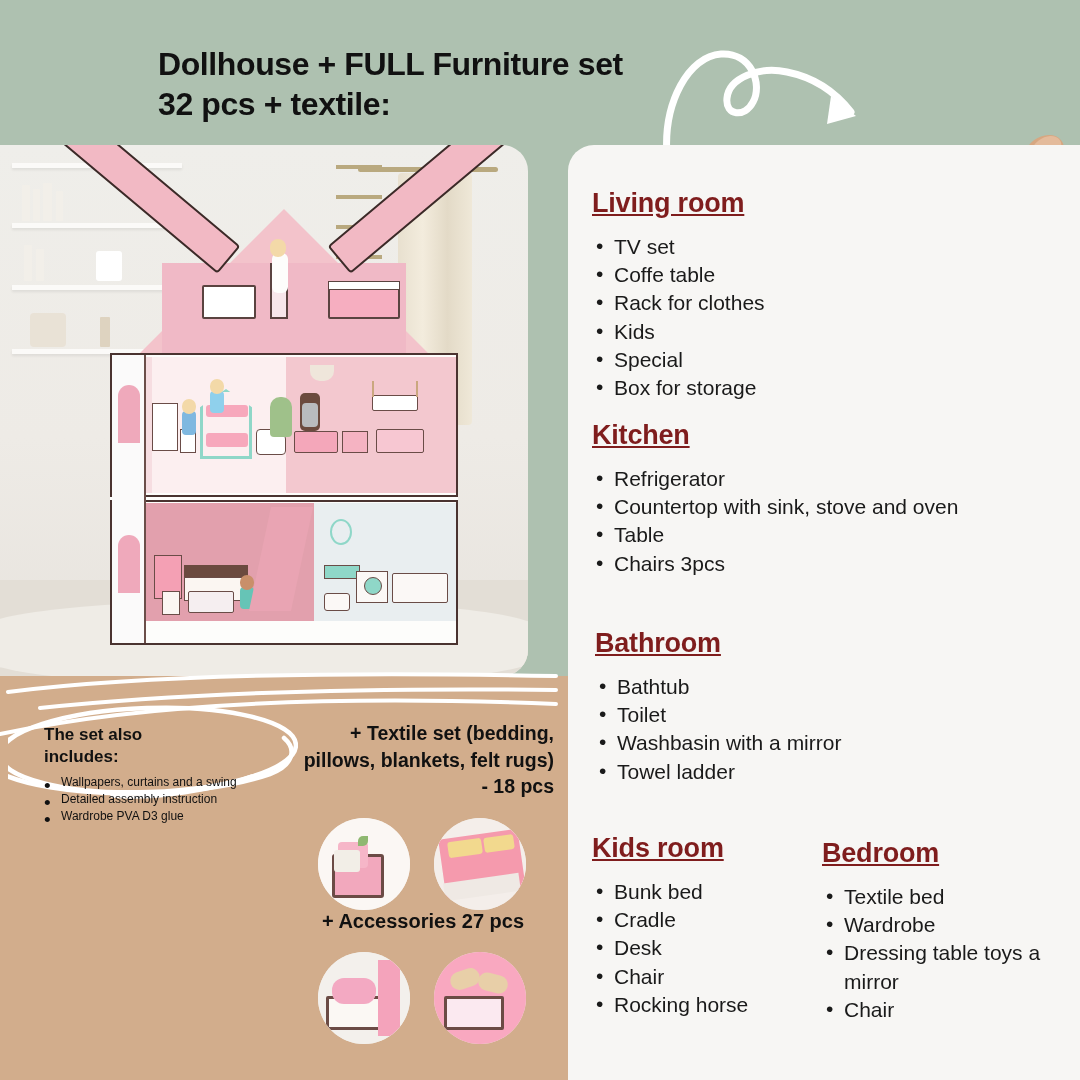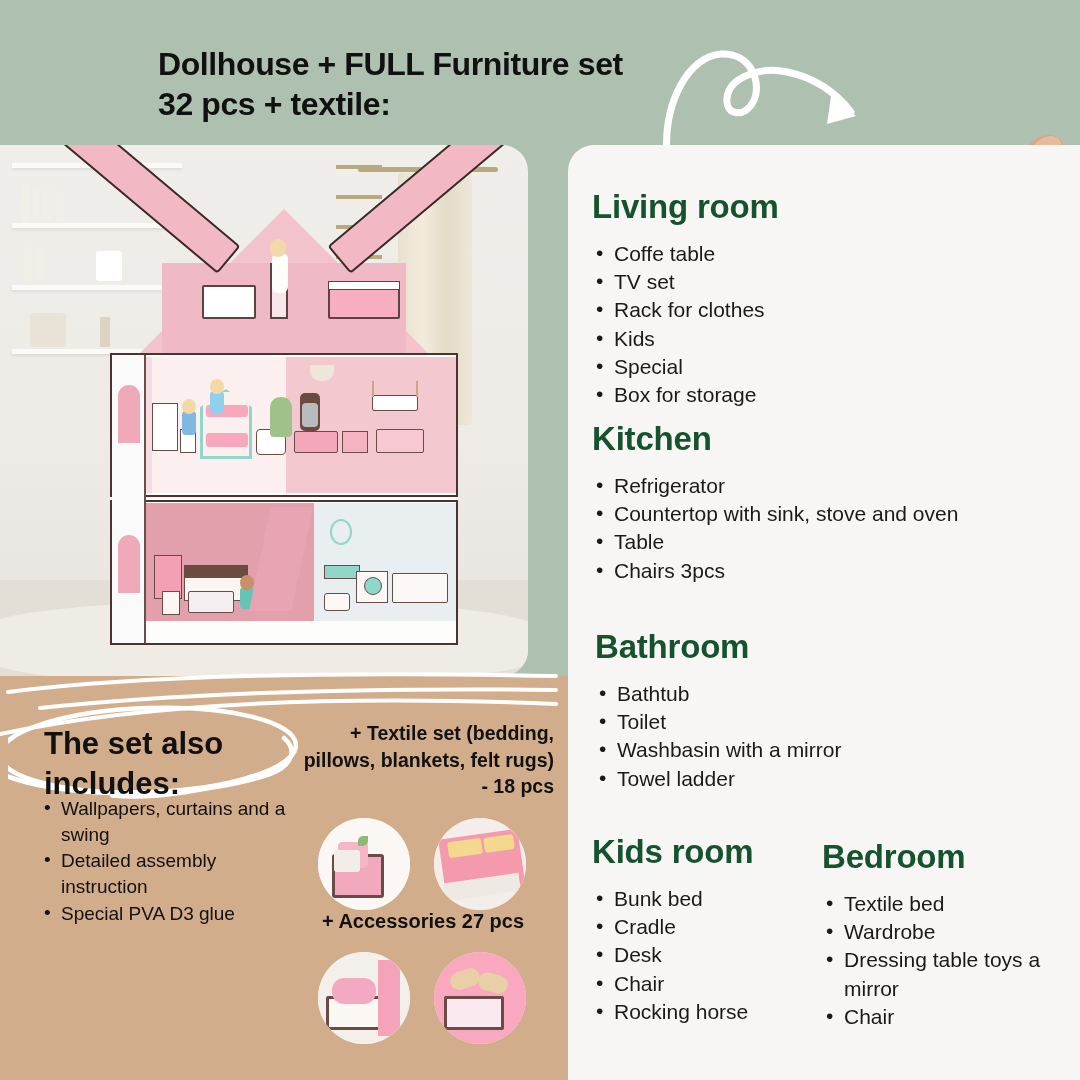--- a/index.html
+++ b/index.html
@@ -126,25 +126,25 @@
   }
   .mini { position:absolute; }
 
   
   #swoosh { position:absolute; left:0; top:672px; width:560px; height:76px; }
 
   
   #ellipse { position:absolute; left:8px; top:698px; width:290px; height:108px; }
   #includes-title {
     position:absolute; left:44px; top:724px; width:240px;
-    font-weight:bold; font-size:31px; line-height:1.3; color:#111;
+    font-weight:bold; font-size:17px; line-height:1.3; color:#111;
   }
   #includes-list {
-    position:absolute; left:44px; top:796px; width:250px;
-    font-size:19px; line-height:1.35; color:#111;
+    position:absolute; left:44px; top:774px; width:250px;
+    font-size:12px; line-height:1.35; color:#111;
   }
   #includes-list li { margin-bottom:1px; }
   ul { list-style:none; }
   .bul { position:relative; padding-left:17px; }
   .bul:before {
     content:"\2022"; position:absolute; left:0; top:-1px; font-size:19px;
   }
 
   
   #textile-title {
@@ -164,21 +164,21 @@
   .c2 { left:434px; top:818px; }
   .c3 { left:318px; top:952px; }
   .c4 { left:434px; top:952px; }
 
   
   #panel {
     position:absolute; left:568px; top:145px; width:512px; height:935px;
     background:#f7f6f4; border-radius:26px 0 0 0;
   }
   .sec-title {
-    font-weight:bold; font-size:33px; color:#14532d; letter-spacing:-0.2px;
+    font-weight:bold; font-size:27px; color:#7f1d1d; letter-spacing:-0.2px;text-decoration:underline;
   }
   .sec-list { font-size:21px; line-height:1.345; color:#1a1a1a; }
   .sec-list li { padding-left:22px; position:relative; }
   .sec-list li:before {
     content:"\2022"; position:absolute; left:4px; top:-1px; font-size:21px;
   }
   #s-living { position:absolute; left:592px; top:188px; width:440px; }
   #s-kitchen { position:absolute; left:592px; top:420px; width:420px; }
   #s-bath { position:absolute; left:595px; top:628px; width:420px; }
   #s-kids { position:absolute; left:592px; top:833px; width:230px; }
@@ -318,21 +318,21 @@
 </svg>
 
 <div id="includes-title">
   <span>The set also</span><br>
   <span>includes:</span>
 </div>
 
 <ul id="includes-list">
   <li class="bul">Wallpapers, curtains and a swing</li>
   <li class="bul">Detailed assembly instruction</li>
-  <li class="bul">Special PVA D3 glue</li>
+  <li class="bul">Wardrobe PVA D3 glue</li>
 </ul>
 
 <div id="textile-title">+ Textile set (bedding, pillows, blankets, felt rugs) - 18 pcs</div>
 
 <div class="circ c1">
   <div style="position:absolute;inset:0;background:#fbf7f4;"></div>
   <div style="position:absolute;left:14px;top:36px;width:52px;height:44px;background:#f2a8bd;border:3px solid #6b4b45;border-radius:3px;"></div>
   <div style="position:absolute;left:20px;top:24px;width:30px;height:26px;background:#f6b6c8;border-radius:4px;"></div>
   <div style="position:absolute;left:16px;top:32px;width:26px;height:22px;background:#f2eee7;border-radius:3px;"></div>
   <div style="position:absolute;left:40px;top:18px;width:10px;height:10px;background:#8fb871;border-radius:50% 0;"></div>
@@ -357,22 +357,22 @@
   <div style="position:absolute;left:44px;top:22px;width:30px;height:18px;background:#e8cfa8;border-radius:9px;transform:rotate(14deg);"></div>
 </div>
 
 <div id="acc-title">+ Accessories 27 pcs</div>
 
 <div id="panel"></div>
 
 <div id="s-living">
   <div class="sec-title">Living room</div>
   <ul class="sec-list">
+    <li>TV set</li>
     <li>Coffe table</li>
-    <li>TV set</li>
     <li>Rack for clothes</li>
     <li>Kids</li>
     <li>Special</li>
     <li>Box for storage</li>
   </ul>
 </div>
 
 <div id="s-kitchen">
   <div class="sec-title">Kitchen</div>
   <ul class="sec-list">

